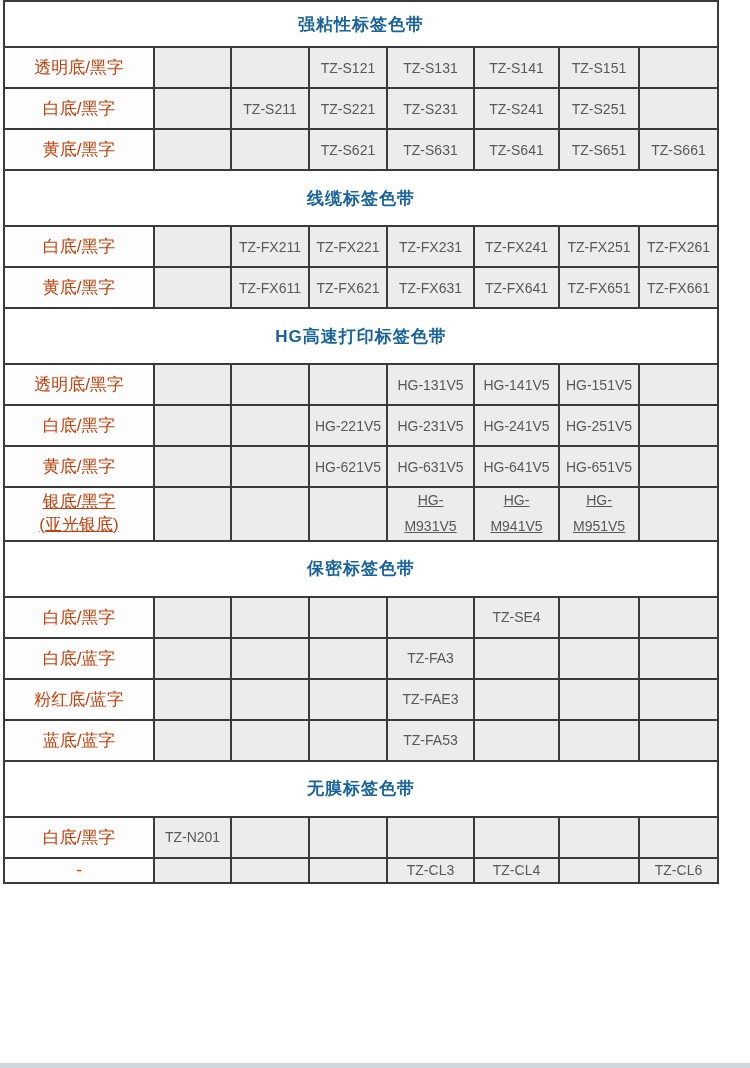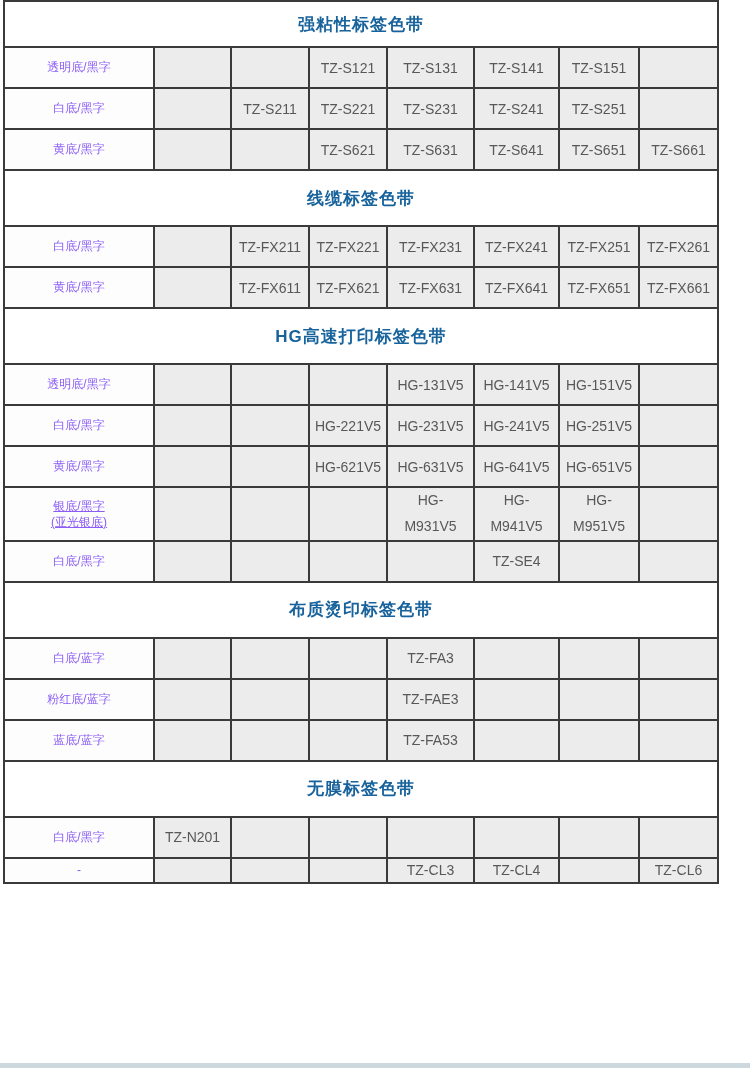--- a/index.html
+++ b/index.html
@@ -37,33 +37,33 @@
     text-align: center;
     height: 52px;
     letter-spacing: 1px;
   }
   tr.section-row:first-child td.section-td { height: 42px; }
   tr.data-row { height: 41px; }
   tr.data-row.compact { height: 25px; }
   tr.data-row.row-silver { height: 51px; }
   td.label-td {
     text-align: center;
-    font-size: 12px;
-    color: #8b5cf6;
+    font-size: 17px;
+    color: #c2410c;
     background: #fdfdfd;
     padding: 0 2px;
   }
   td.model-td {
     background: var(--cell-bg);
     color: var(--model-text);
     font-size: 14px;
     text-align: center;
     padding: 0 2px;
   }
-  tr.row-silver td.model-td { padding: 0 13px; line-height: 1.85; }
+  tr.row-silver td.model-td { padding: 0 13px; line-height: 1.85; text-decoration: underline; }
   
   .style-transparent {
     background: repeating-linear-gradient(135deg, #ffffff 0px, #ffffff 6px, #d7d7d7 6px, #d7d7d7 8px) #ffffff;
   }
   .style-white { background: #fdfdfd; }
   .style-yellow { background: var(--yellow); }
   .style-silver {
     background: linear-gradient(180deg, #999999 0%, #e8e8e8 25%, #fbfbfb 48%, #dddddd 72%, #8a8a8a 100%);
     font-size: 15px;
     line-height: 1.35;
@@ -191,32 +191,32 @@
             <div>(亚光银底)</div>
           </td>
           <td class="model-td"></td>
           <td class="model-td"></td>
           <td class="model-td"></td>
           <td class="model-td">HG-M931V5</td>
           <td class="model-td">HG-M941V5</td>
           <td class="model-td">HG-M951V5</td>
           <td class="model-td"></td>
         </tr>
+        <tr class="section-row">
+          <td colspan="8" class="section-td">保密标签色带</td>
+        </tr>
         <tr class="data-row">
           <td class="label-td style-white">白底/黑字</td>
           <td class="model-td"></td>
           <td class="model-td"></td>
           <td class="model-td"></td>
           <td class="model-td"></td>
           <td class="model-td">TZ-SE4</td>
           <td class="model-td"></td>
           <td class="model-td"></td>
-        </tr>
-        <tr class="section-row">
-          <td colspan="8" class="section-td">布质烫印标签色带</td>
         </tr>
         <tr class="data-row">
           <td class="label-td style-white-blue">白底/蓝字</td>
           <td class="model-td"></td>
           <td class="model-td"></td>
           <td class="model-td"></td>
           <td class="model-td">TZ-FA3</td>
           <td class="model-td"></td>
           <td class="model-td"></td>
           <td class="model-td"></td>

